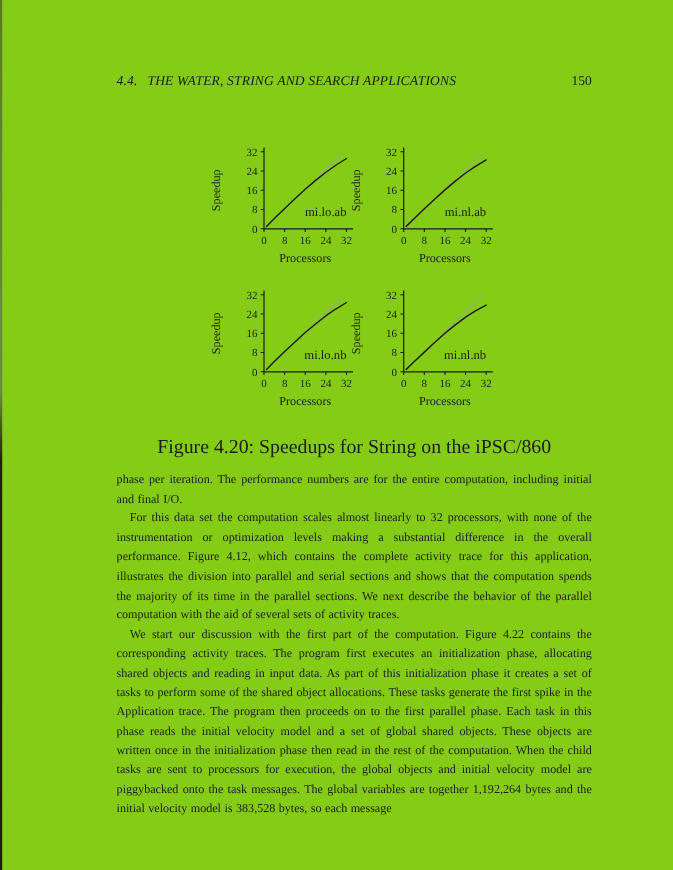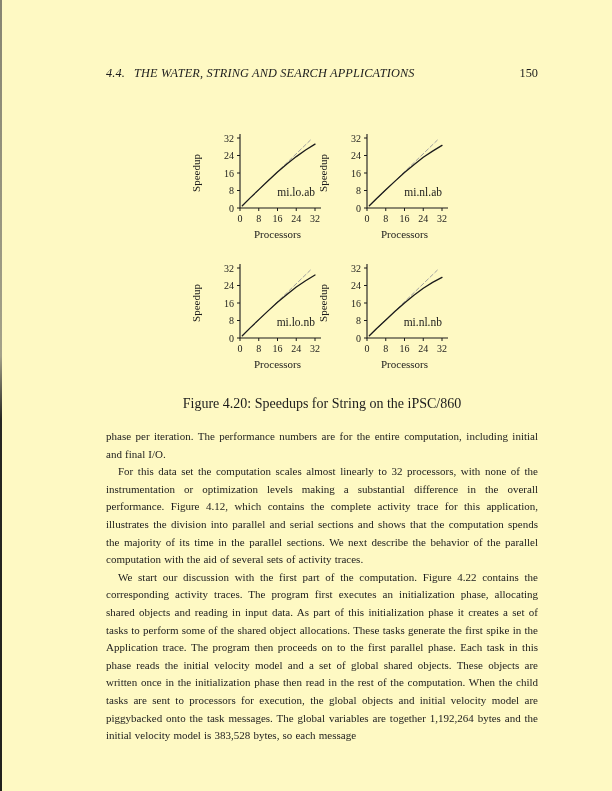--- a/index.html
+++ b/index.html
@@ -1,19 +1,19 @@
 <!DOCTYPE html>
 <html><head>
 <meta charset="utf-8">
 <style>
   html,body{margin:0;padding:0;background:#ffffff;}
   .page{
     position:relative;
     width:612px;height:791px;
-    background:#fef9c3;
+    background:#84cc16;
     font-family:"Liberation Serif", serif;
     color:#1c1c1c;
     overflow:hidden;
   }
   .scan-edge{
     position:absolute;left:0;top:0;width:2px;height:100%;
     background:linear-gradient(180deg,
       rgba(70,70,70,.65) 0%,
       rgba(90,90,90,.55) 45%,
       rgba(20,20,20,.92) 53%,
@@ -28,21 +28,21 @@
   .head-title{margin-left:9px;}
   .page-number{font-style:normal;}
   .figure{position:absolute;left:0;top:0;width:612px;height:791px;margin:0;}
   .chart{position:absolute;width:142px;height:122px;}
   svg text{font-family:"Liberation Serif", serif;fill:#1c1c1c;}
   .tick-label{font-size:10px;}
   .axis-label{font-size:11px;}
   .dataset-label{font-size:11.5px;}
   .caption{
     position:absolute;left:106px;top:396px;width:432px;
-    text-align:center;font-size:14px;
+    text-align:center;font-size:18px;
   }
   .body-text{
     position:absolute;left:106px;top:428px;width:432px;
     font-size:11px;line-height:17.6px;text-align:justify;
     word-spacing:.4px;
   }
   .body-text p{margin:0;text-indent:12px;}
   .body-text p.noindent{text-indent:0;}
 </style>
 </head>

